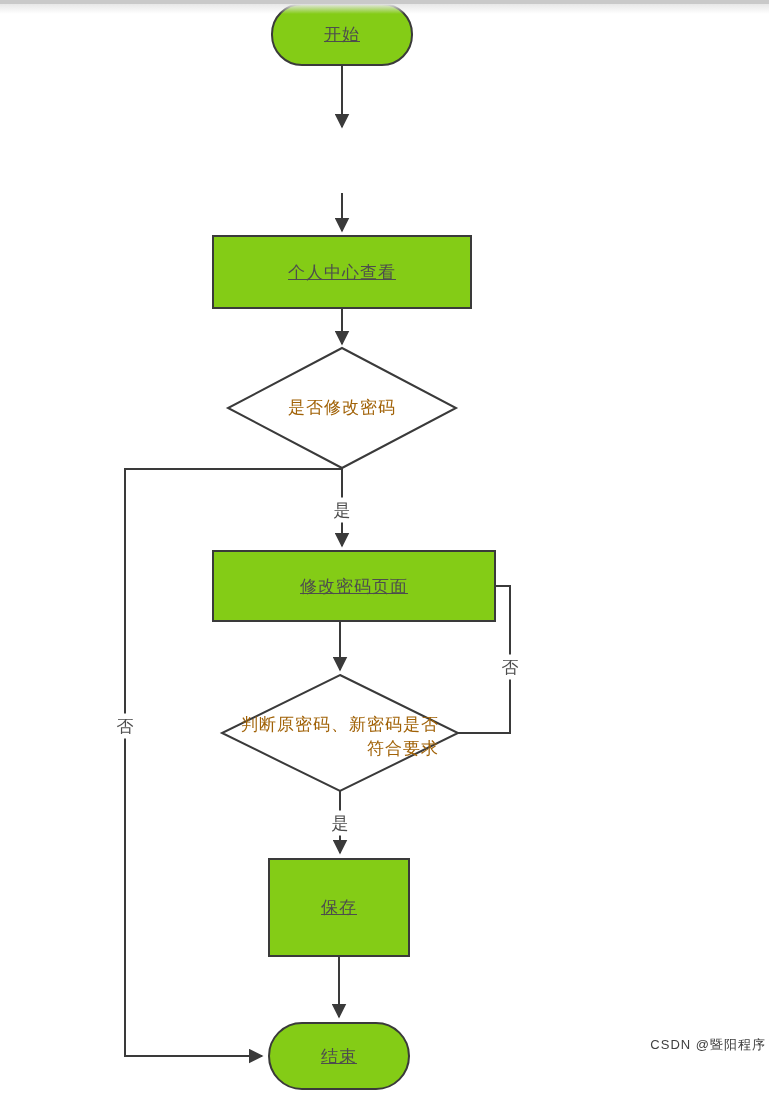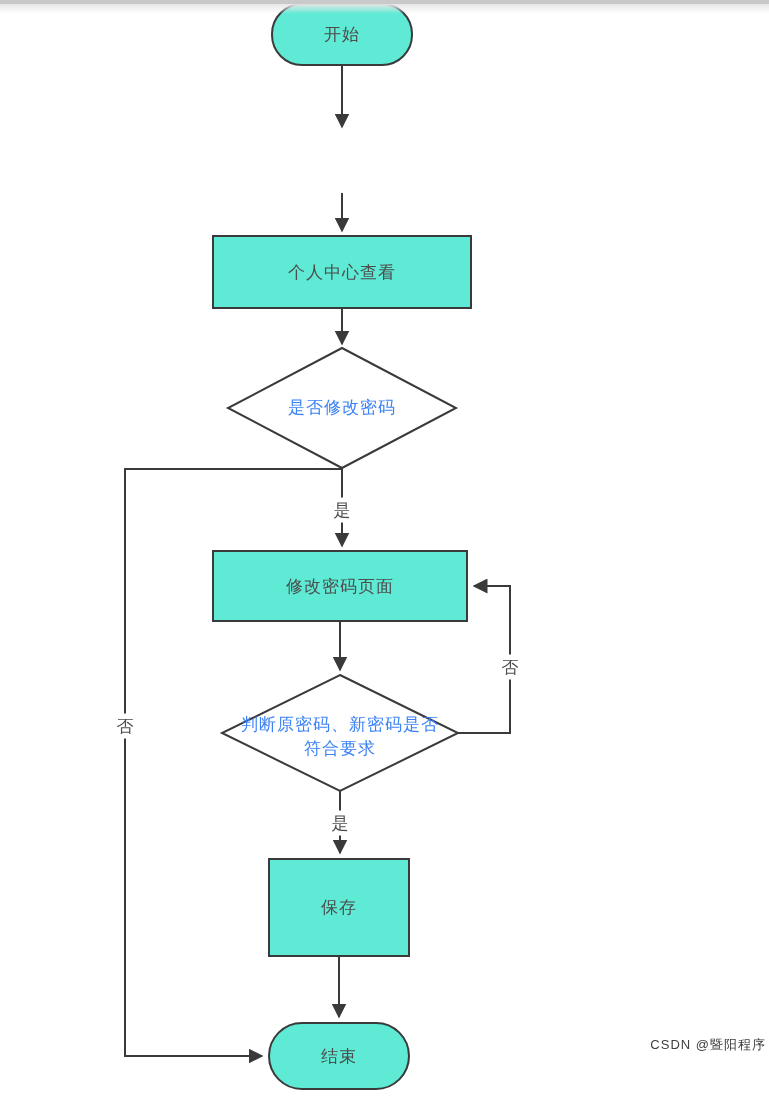--- a/index.html
+++ b/index.html
@@ -7,28 +7,28 @@
     position:relative;width:769px;height:1113px;background:#ffffff;overflow:hidden;
     font-family:"Liberation Sans","DejaVu Sans",sans-serif;
   }
   .topbar{position:absolute;left:0;top:0;width:769px;height:4px;background:#c9c9c9;z-index:6;}
   .topfade{position:absolute;left:0;top:4px;width:769px;height:10px;
     background:linear-gradient(180deg,#e7e7e7,rgba(255,255,255,0));z-index:6;}
   svg.wires{position:absolute;left:0;top:0;z-index:1;}
   .wire{fill:none;stroke:#3a3a3a;stroke-width:2;}
   .diamond{fill:#ffffff;stroke:#3a3a3a;stroke-width:2;}
   .node{
-    position:absolute;box-sizing:border-box;background:#5eead4;border:2px solid #3a3a3a;
+    position:absolute;box-sizing:border-box;background:#84cc16;border:2px solid #3a3a3a;
     display:flex;align-items:center;justify-content:center;
-    font-size:17px;color:#4d4d4d;z-index:2;letter-spacing:1px;
+    font-size:17px;color:#4d4d4d;z-index:2;letter-spacing:1px;text-decoration:underline;
   }
   .terminator{border-radius:31px;}
   .dlabel{
-    position:absolute;transform:translate(-50%,-50%);text-align:center;
-    font-size:17px;color:#3b82f6;line-height:24px;z-index:3;letter-spacing:1px;white-space:nowrap;
+    position:absolute;transform:translate(-50%,-50%);text-align:right;
+    font-size:17px;color:#a16207;line-height:24px;z-index:3;letter-spacing:1px;white-space:nowrap;
   }
   .dlabel span{display:block;white-space:nowrap;}
   .elabel{
     position:absolute;transform:translate(-50%,-50%);background:#ffffff;
     padding:1px 3px;font-size:17px;color:#4d4d4d;z-index:3;white-space:nowrap;
   }
   .watermark{
     position:absolute;right:3px;top:1036px;font-size:13px;color:#404040;
     z-index:4;letter-spacing:1px;
   }
@@ -66,21 +66,21 @@
     <span>开始</span>
   </div>
 
 
   <div class="node" style="left:212px;top:235px;width:260px;height:74px;">
     <span>个人中心查看</span>
   </div>
 
   <div class="dlabel" style="left:342px;top:408px;">是否修改密码</div>
 
-  <div class="node" style="left:212px;top:550px;width:256px;height:72px;">
+  <div class="node" style="left:212px;top:550px;width:284px;height:72px;">
     <span>修改密码页面</span>
   </div>
 
   <div class="dlabel" style="left:340px;top:737px;">
     <span>判断原密码、新密码是否</span>
     <span>符合要求</span>
   </div>
 
   <div class="node" style="left:268px;top:858px;width:142px;height:99px;">
     <span>保存</span>

